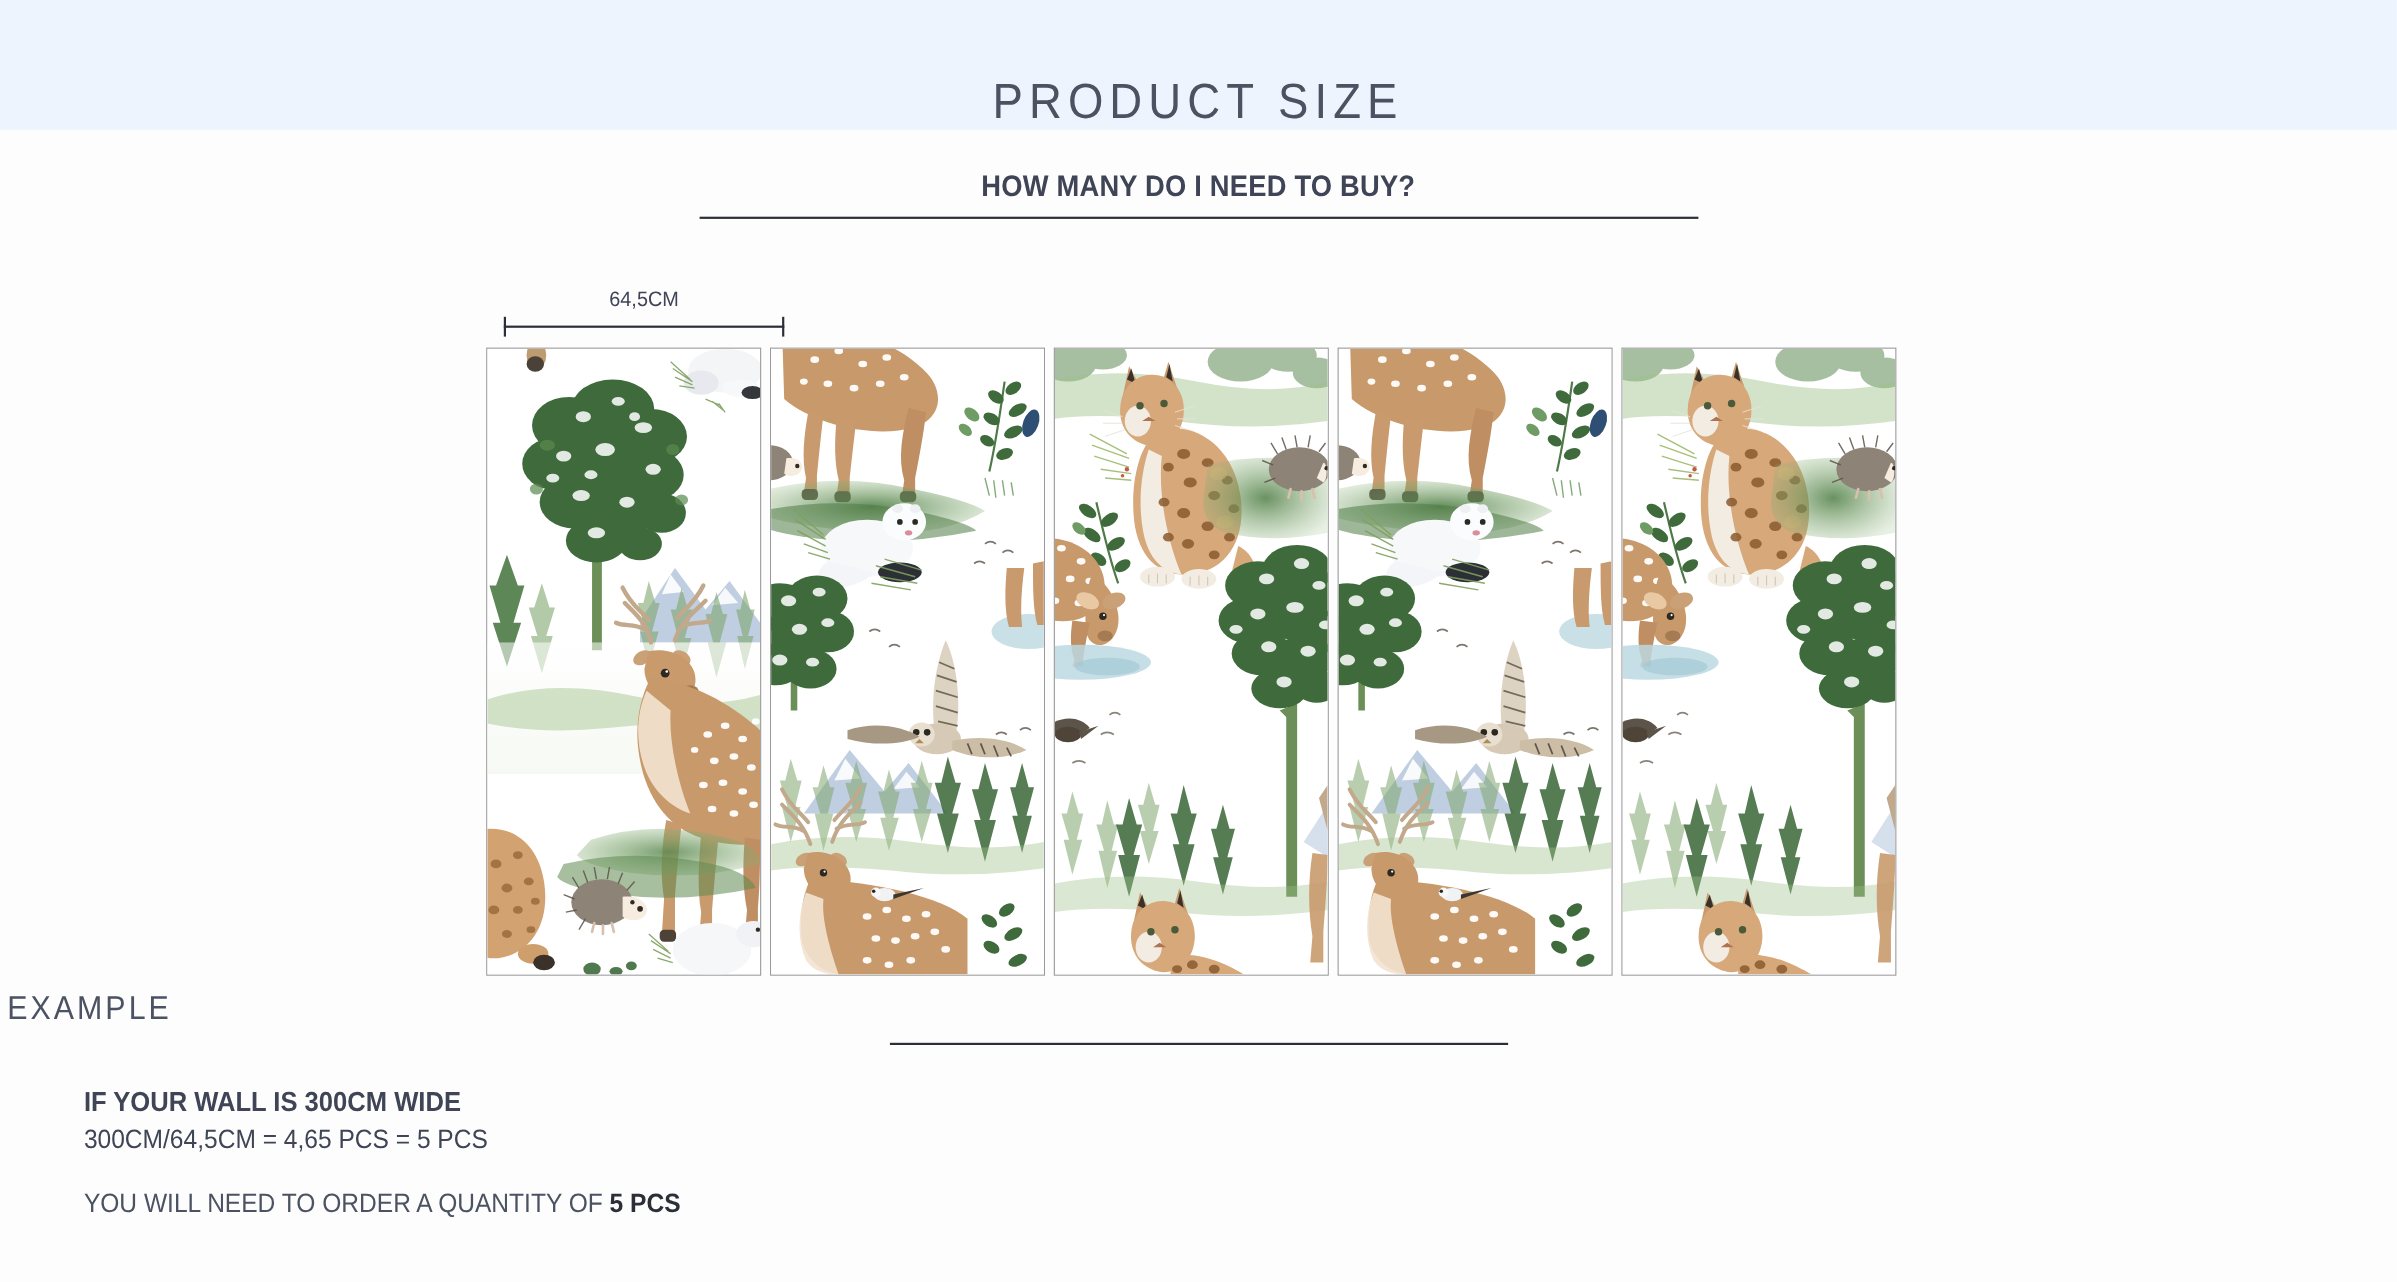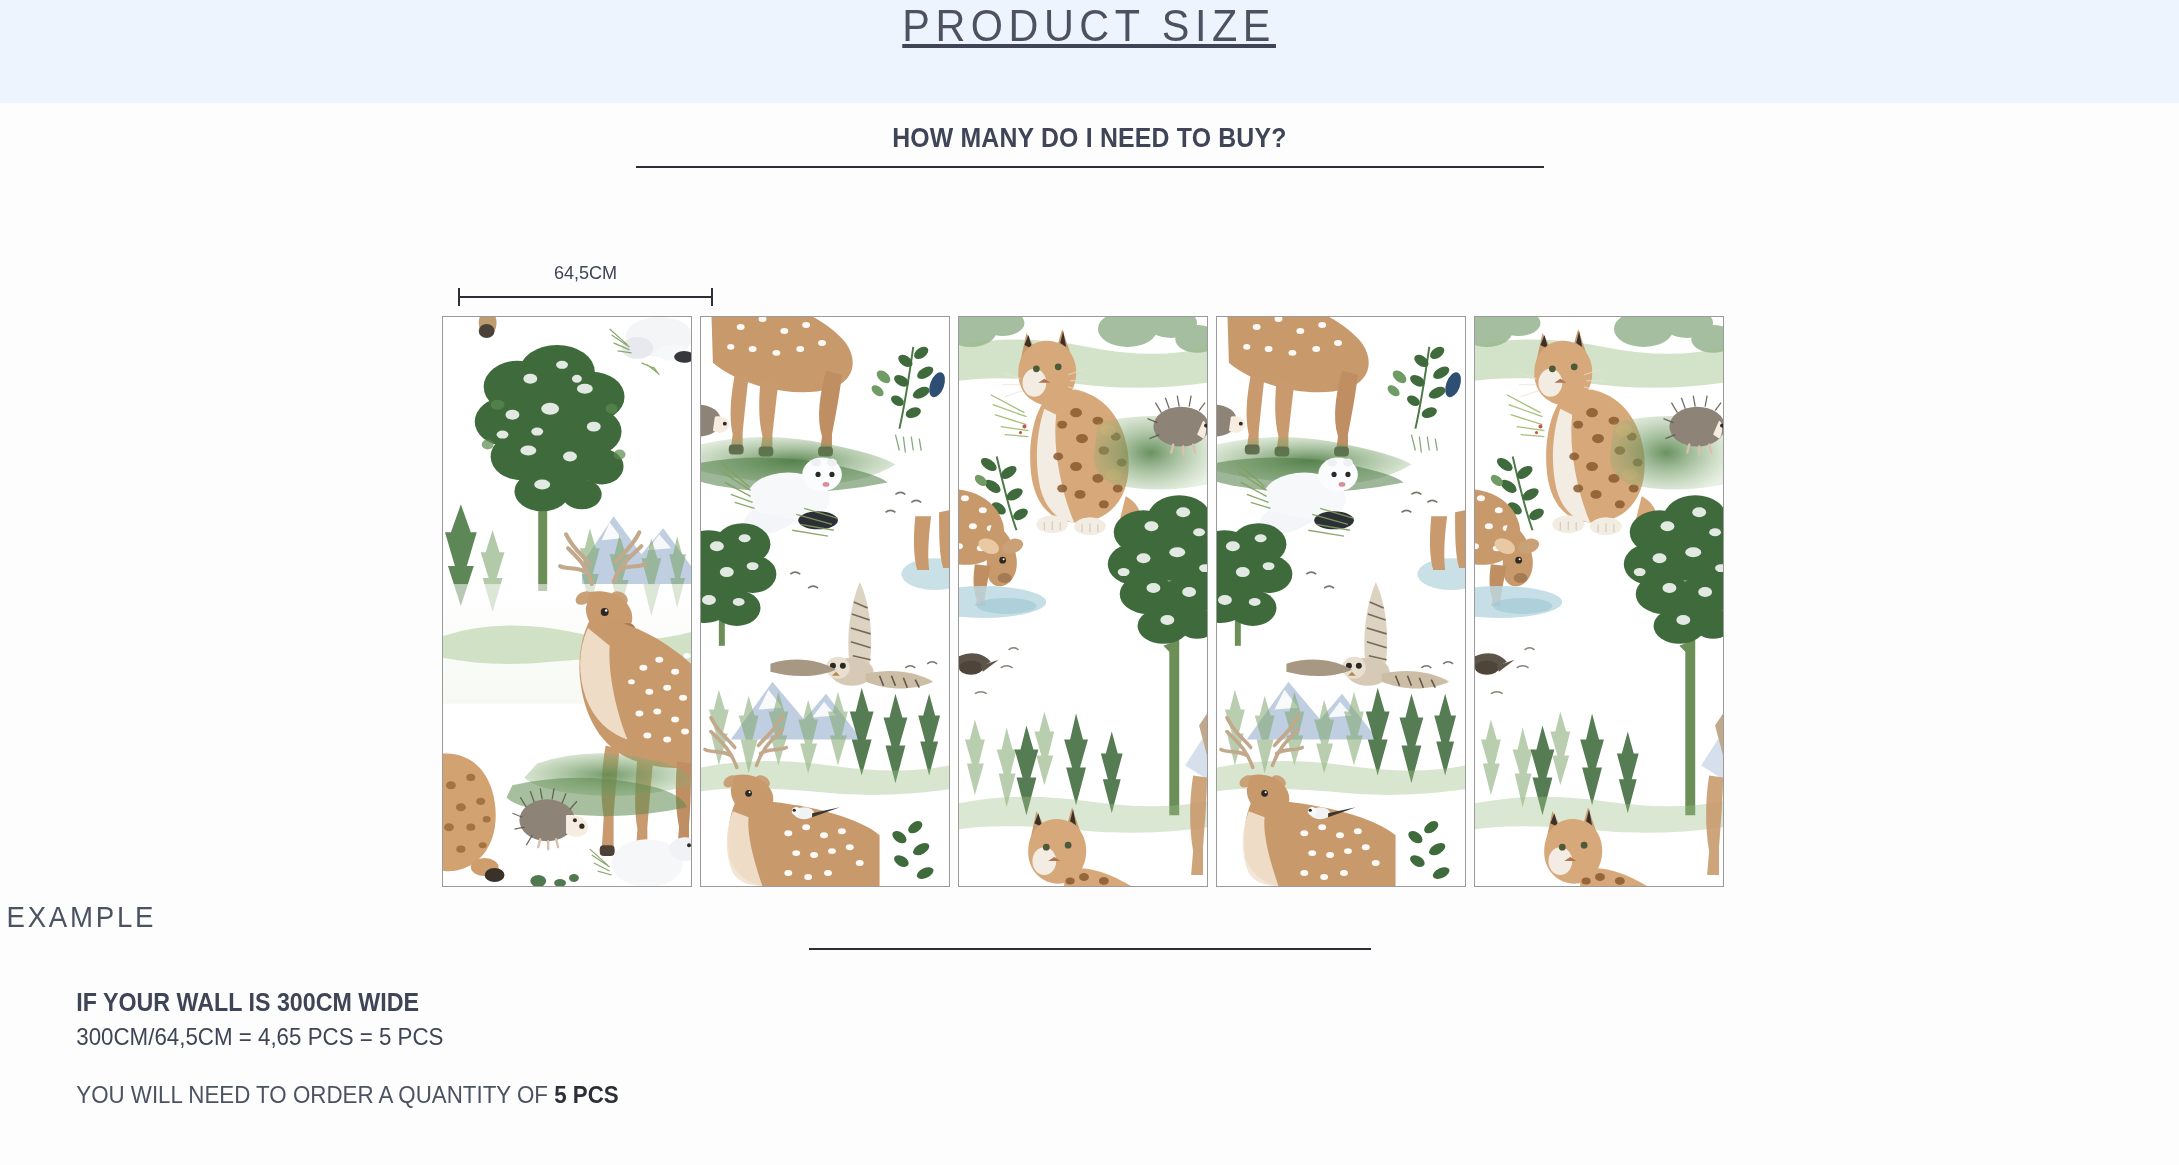--- a/index.html
+++ b/index.html
@@ -12,39 +12,38 @@
     background: #fdfdfd;
     font-family: "Liberation Sans", sans-serif;
     color: #3f4556;
     overflow: hidden;
     position: relative;
   }
 
   
   .header-band {
     width: 100%;
-    height: 103px;
+    height: 118px;
     background: #edf4fd;
     display: flex;
-    align-items: flex-start;
+    align-items: flex-end;
     justify-content: center;
-    text-decoration: underline;
   }
   .page-title {
     font-size: 45px;
     letter-spacing: 6px;
     font-weight: 300;
     color: #4b5262;
     transform: scaleX(0.92);
     white-space: nowrap;
   }
 
   
   .instructions {
-    margin-top: 20px;
+    margin-top: 36px;
     text-align: center;
   }
   .instructions-heading {
     font-size: 27px;
     font-weight: 600;
     letter-spacing: 0.2px;
     color: #3f4556;
     transform: scaleX(0.92);
     display: inline-block;
   }

